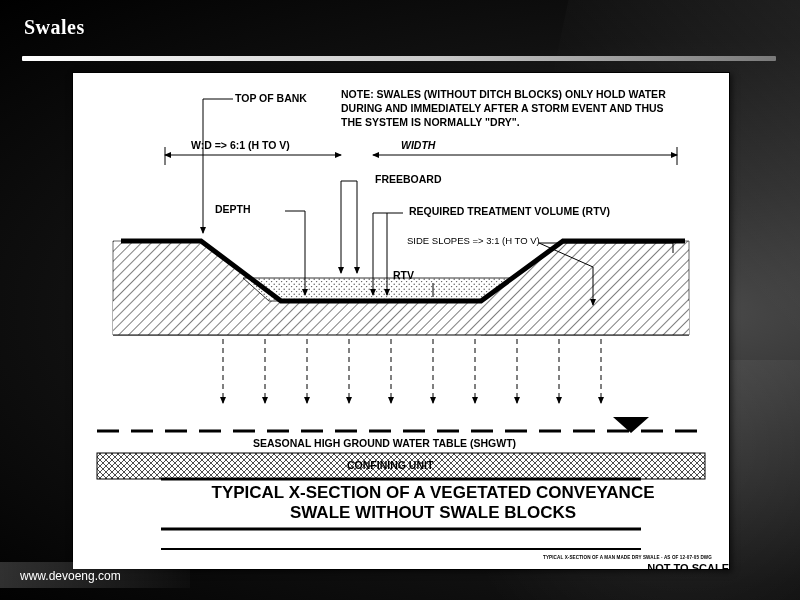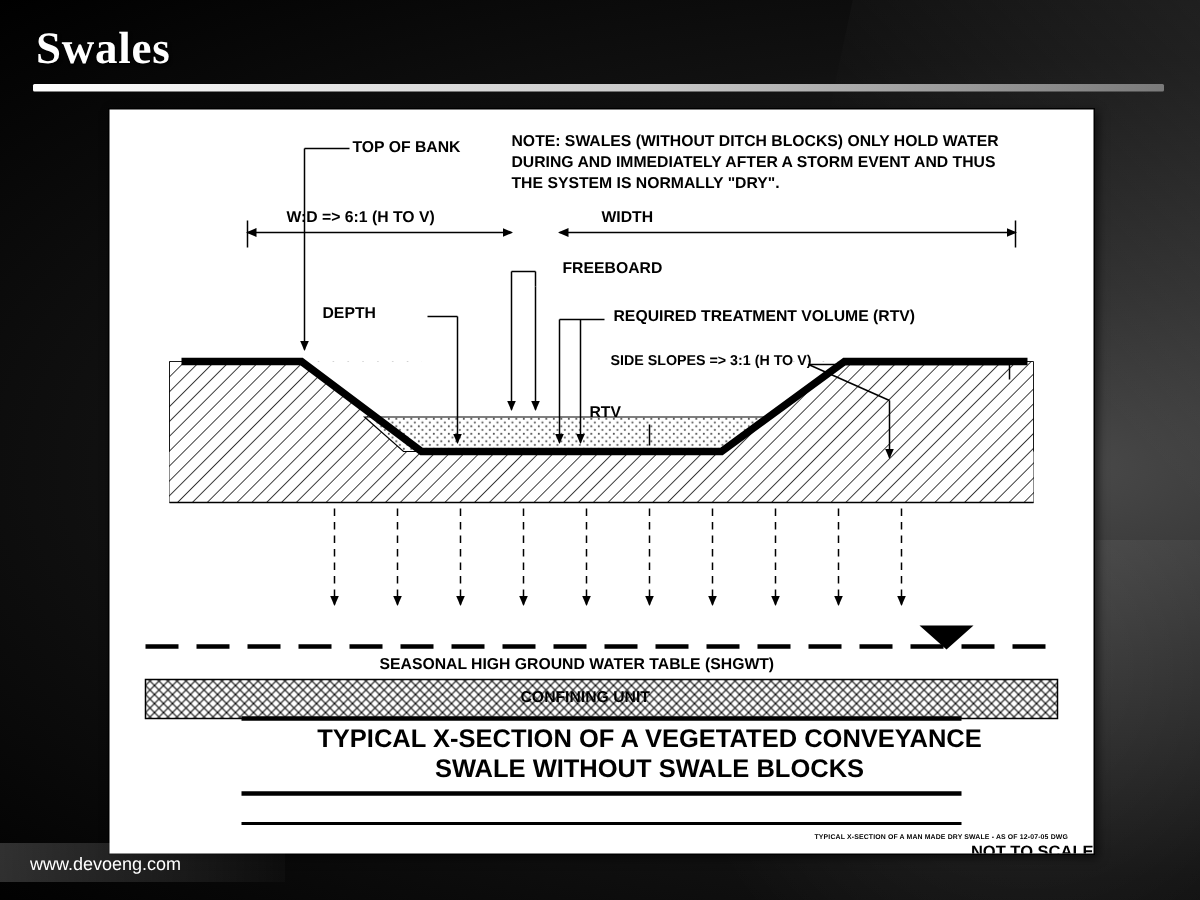--- a/index.html
+++ b/index.html
@@ -39,21 +39,21 @@
     background: radial-gradient(ellipse at 70% 20%, rgba(255,255,255,0.09), rgba(255,255,255,0) 65%);
     pointer-events: none;
   }
   .title {
     position: absolute;
     left: 24px;
     top: 16px;
     color: #ffffff;
     font-family: "Liberation Serif", serif;
     font-weight: bold;
-    font-size: 30px;
+    font-size: 20px;
     letter-spacing: 0.5px;
     text-shadow: 1px 1px 2px rgba(0,0,0,0.9);
   }
   .title-rule {
     position: absolute;
     left: 22px;
     top: 56px;
     width: 754px;
     height: 5px;
     background: linear-gradient(to right, #ffffff 0%, #c9c9c9 55%, #7a7a7a 100%);
@@ -103,21 +103,21 @@
   .lbl {
     position: absolute;
     font-size: 10.5px;
     font-weight: bold;
     color: #000;
     white-space: nowrap;
   }
   .lbl-sm {
     position: absolute;
     font-size: 9.5px;
-    font-weight: bold;
+    font-weight: normal;
     color: #000;
     white-space: nowrap;
   }
   .lbl-tiny {
     position: absolute;
     font-size: 4.6px;
     font-weight: bold;
     color: #000;
     white-space: nowrap;
     letter-spacing: 0.1px;
@@ -247,21 +247,21 @@
 
       <line x1="88" y1="406" x2="568" y2="406" stroke="#000000" stroke-width="3"></line>
       <line x1="88" y1="456" x2="568" y2="456" stroke="#000000" stroke-width="3"></line>
       <line x1="88" y1="476" x2="568" y2="476" stroke="#000000" stroke-width="2"></line>
     </svg>
 
     <div class="note">NOTE: SWALES (WITHOUT DITCH BLOCKS) ONLY HOLD WATER DURING AND IMMEDIATELY AFTER A STORM EVENT AND THUS THE SYSTEM IS NORMALLY "DRY".</div>
 
     <div class="lbl" style="left:162px; top:19px;">TOP OF BANK</div>
     <div class="lbl" style="left:118px; top:66px;">W:D =&gt; 6:1 (H TO V)</div>
-    <div class="lbl" style="left:328px; top:66px;">WIDTH</div>
+    <div class="lbl" style="left:328px; top:66px;font-style:italic;">WIDTH</div>
     <div class="lbl" style="left:290px; top:100px;padding-left:12px;">FREEBOARD</div>
     <div class="lbl" style="left:142px; top:130px;">DEPTH</div>
     <div class="lbl" style="left:336px; top:132px;">REQUIRED TREATMENT VOLUME (RTV)</div>
     <div class="lbl-sm" style="left:334px; top:162px;">SIDE SLOPES =&gt; 3:1 (H TO V)</div>
     <div class="lbl" style="left:320px; top:196px;">RTV</div>
     <div class="lbl" style="left:180px; top:364px;">SEASONAL HIGH GROUND WATER TABLE (SHGWT)</div>
     <div class="lbl" style="left:274px; top:386px;">CONFINING UNIT</div>
 
     <div class="caption1">
       <div>TYPICAL X-SECTION OF A VEGETATED CONVEYANCE</div>

